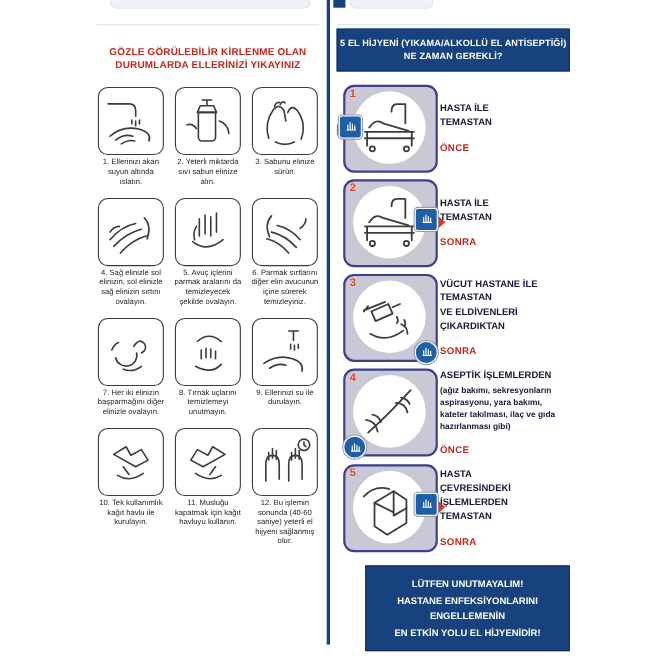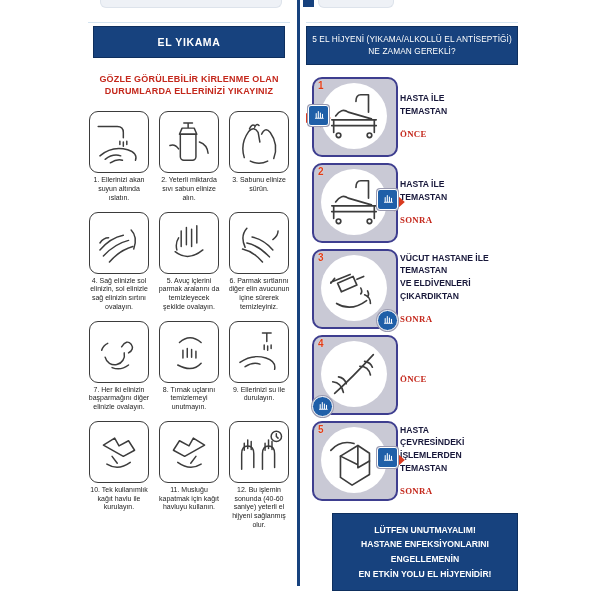--- a/index.html
+++ b/index.html
@@ -45,21 +45,21 @@
   .step-box svg{width:52px;height:54px;}
   .step-caption{
     margin-top:3px;font-size:7px;line-height:1.25;color:#1d1d1d;
     text-align:center;width:62px;
   }
   .lineart{stroke:#3c3c3c;stroke-width:1.7;fill:none;stroke-linecap:round;stroke-linejoin:round;}
 
   
   .right-panel{position:absolute;left:306px;top:26px;width:212px;}
   .rp-header{
-    background:#17427e;color:#ffffff;text-align:center;font-weight:normal;
+    background:#17427e;color:#ffffff;text-align:center;font-weight:bold;
     font-size:8.3px;line-height:1.5;padding:6px 2px;border:1px solid #0e2f5e;
     letter-spacing:.1px;
   }
   .rp-items{margin-top:12px;}
   .rp-item{display:flex;align-items:center;margin-bottom:6px;}
   .item-box{
     position:relative;flex:0 0 auto;width:82px;height:76px;margin-left:6px;
     background:#c9c9d5;border:2.5px solid #3e3e8f;border-radius:10px;
     overflow:visible;
   }
@@ -86,21 +86,21 @@
   .pos-arrow-right{right:-10px;top:26px;}
   .pos-badge-on-left-arrow{left:-6px;top:26px;}
   .pos-badge-on-right-arrow{right:-2px;top:24px;}
   .pos-badge-bottom-right{right:-2px;bottom:-4px;}
   .pos-badge-bottom-left{left:-2px;bottom:-4px;}
   .item-text{
     flex:1 1 auto;font-weight:bold;color:#17173a;
     font-size:8.6px;line-height:1.5;padding:0 2px;
   }
   .item-sub{font-size:7.6px;line-height:1.45;font-weight:bold;color:#17173a;margin-top:1px;}
-  .item-keyword{color:#c4281c;font-weight:bold;font-size:8.8px;margin-top:10px;letter-spacing:.3px;font-family:Liberation Serif, serif;}
+  .item-keyword{color:#c4281c;font-weight:bold;font-size:8.8px;margin-top:10px;letter-spacing:.3px;}
   .rp-footer{
     margin-top:12px;background:#17427e;color:#ffffff;text-align:center;
     font-weight:bold;font-size:8.6px;line-height:1.7;padding:9px 3px;
     border:1px solid #0e2f5e;
     margin-left:26px;
   }
   .whiteart{stroke:#ffffff;stroke-width:1.5;fill:none;stroke-linecap:round;}
 </style>
 </head>
 <body>
@@ -198,21 +198,20 @@
 
 <div class="ghost ghost-left"></div>
 <div class="ghost ghost-right"></div>
 <div class="ghost-chip"></div>
 <div class="hairline hairline-left"></div>
 <div class="hairline hairline-right"></div>
 
 <div class="divider"></div>
 
 <div class="left-panel">
-  <div class="lp-header">EL YIKAMA</div>
   <div class="lp-subtitle ml">GÖZLE GÖRÜLEBİLİR KİRLENME OLAN
 DURUMLARDA ELLERİNİZİ YIKAYINIZ</div>
 
   <div class="steps">
 
     <div class="step">
       <div class="step-box">
         <svg>
             <use href="#sym-tap"></use>
           </svg>
@@ -407,20 +406,22 @@
         <svg class="item-art">
             <use href="#sym-cath"></use>
           </svg>
         <span class="badge round pos-badge-bottom-left">
           <svg viewBox="0 0 20 20">
               <use href="#sym-wash"></use>
             </svg>
         </span>
       </div>
       <div class="item-text">
+        <div>ASEPTİK İŞLEMLERDEN</div>
+        <div class="item-sub">(ağız bakımı, sekresyonların aspirasyonu, yara bakımı, kateter takılması, ilaç ve gıda hazırlanması gibi)</div>
         <div class="item-keyword">ÖNCE</div>
       </div>
     </div>
 
     <div class="rp-item">
       <div class="item-box">
         <span class="item-num">5</span>
         <div class="item-ellipse"></div>
         <svg class="item-art">
             <use href="#sym-locker"></use>

